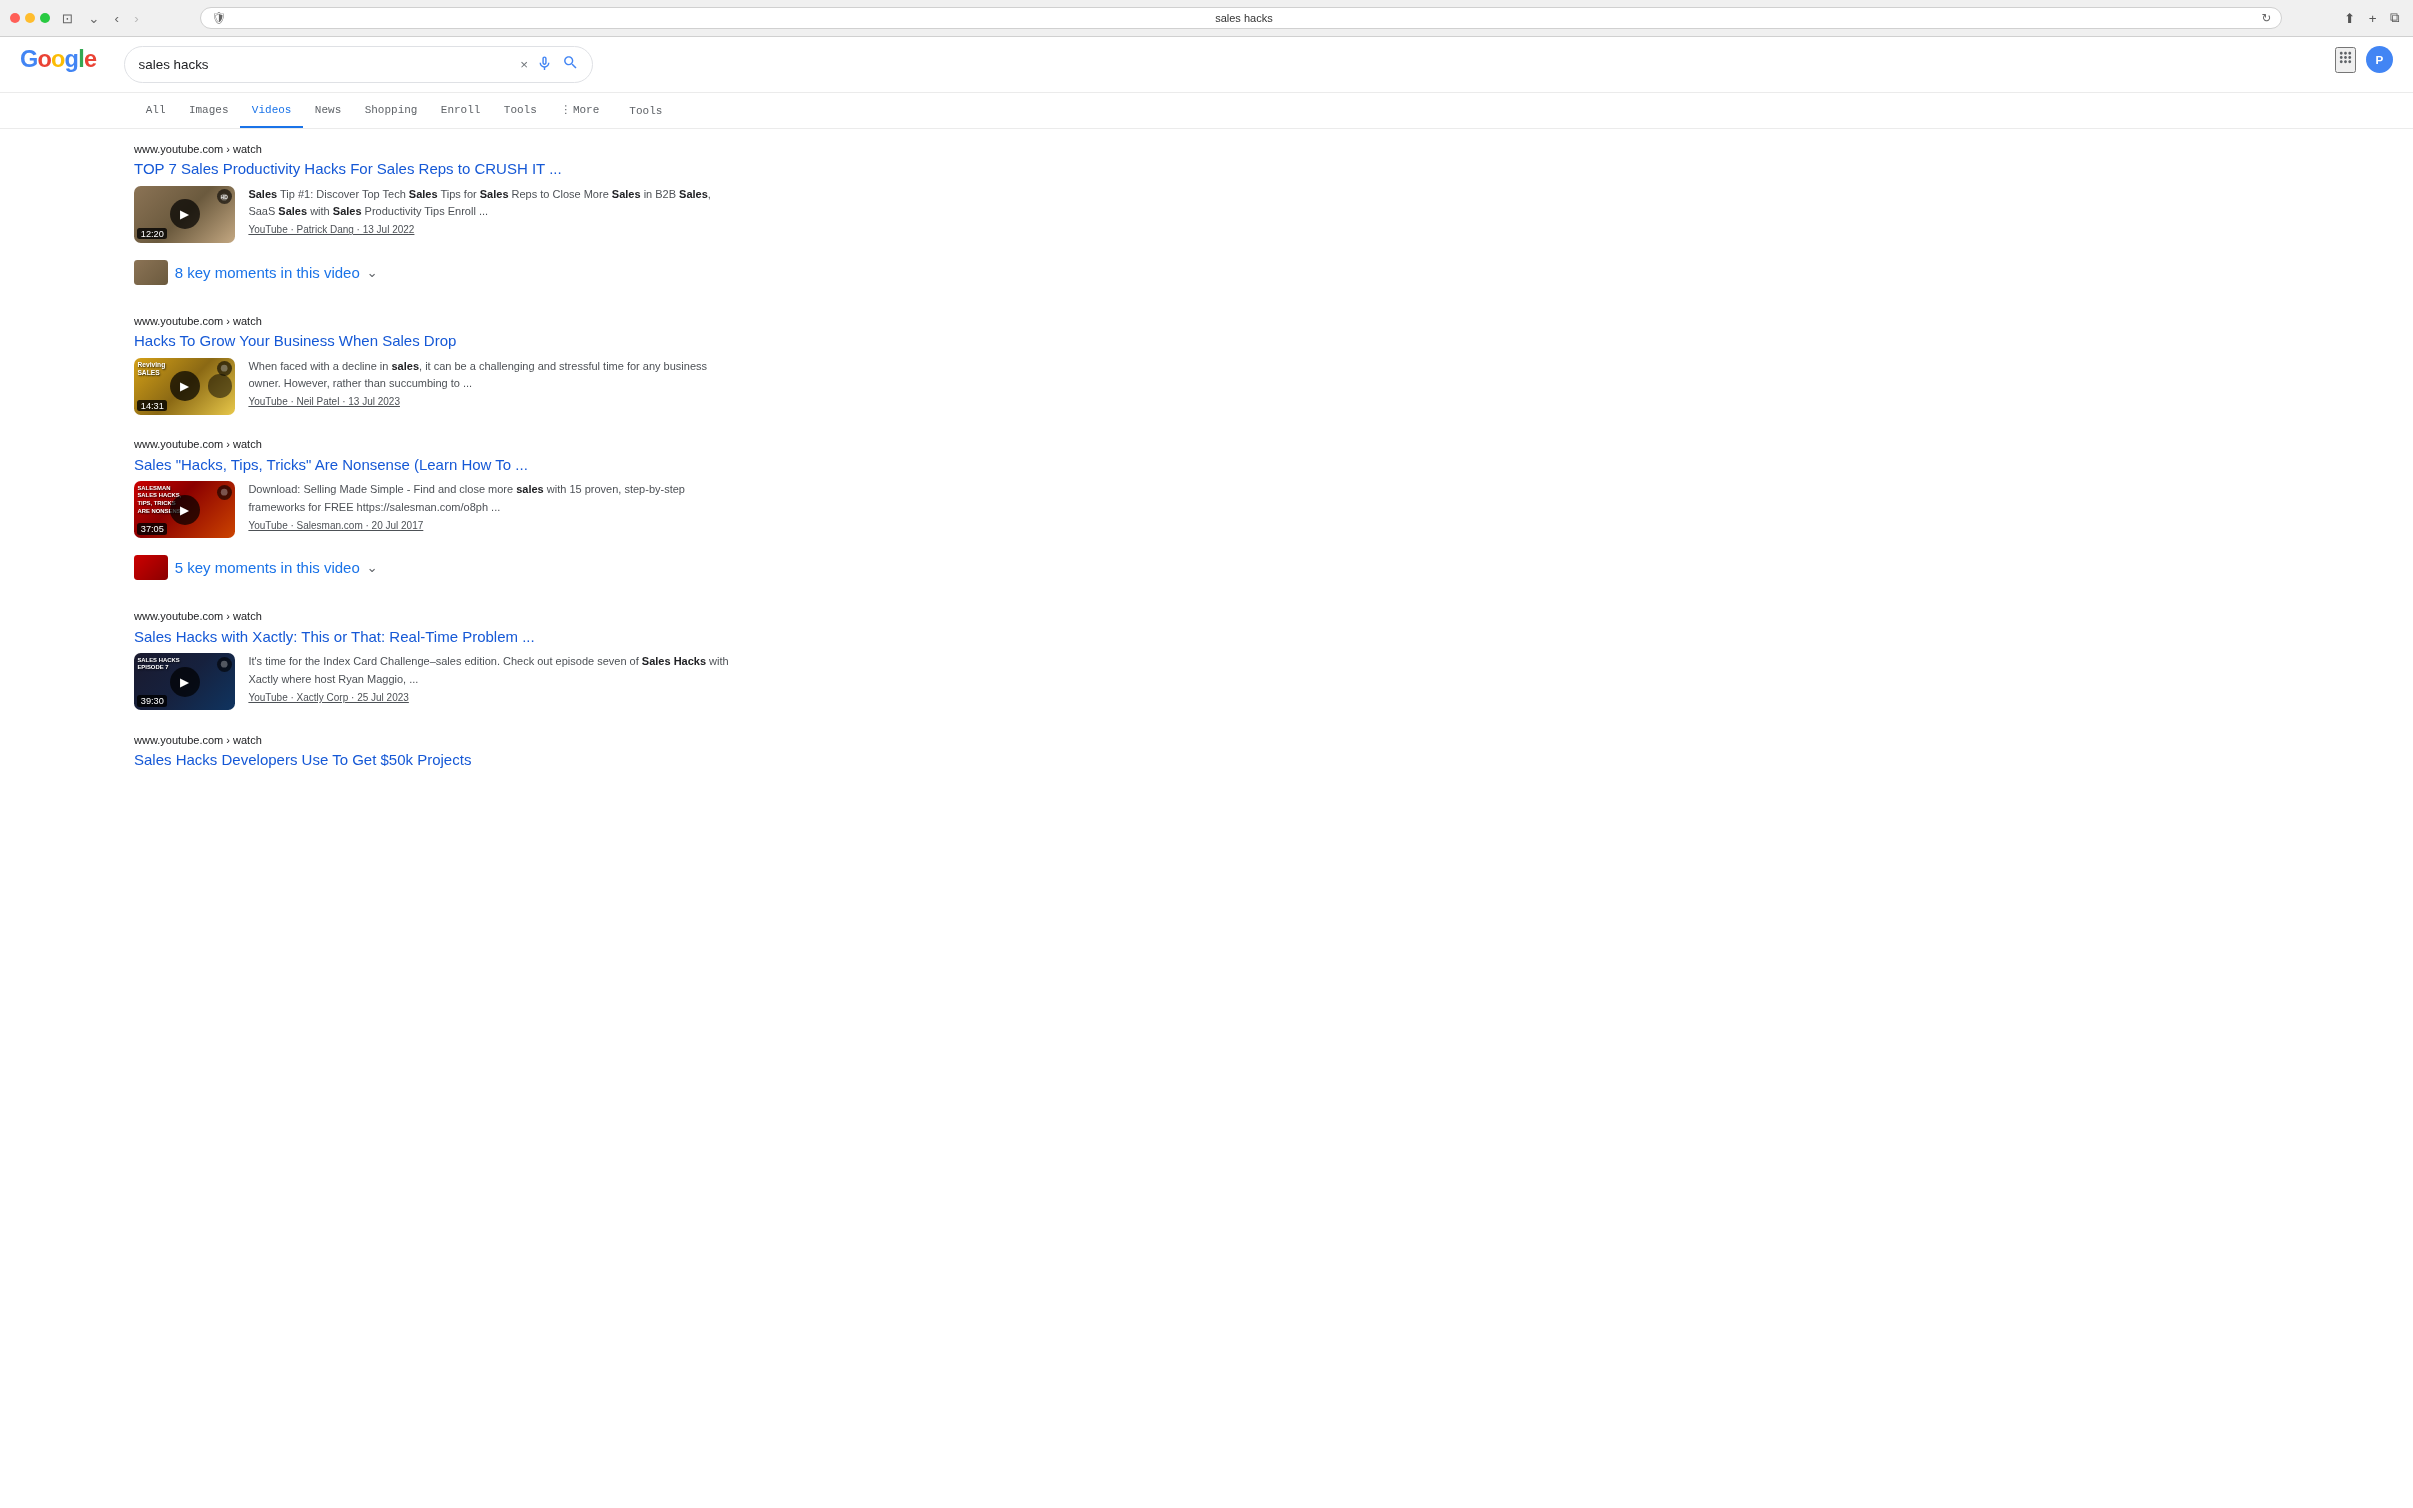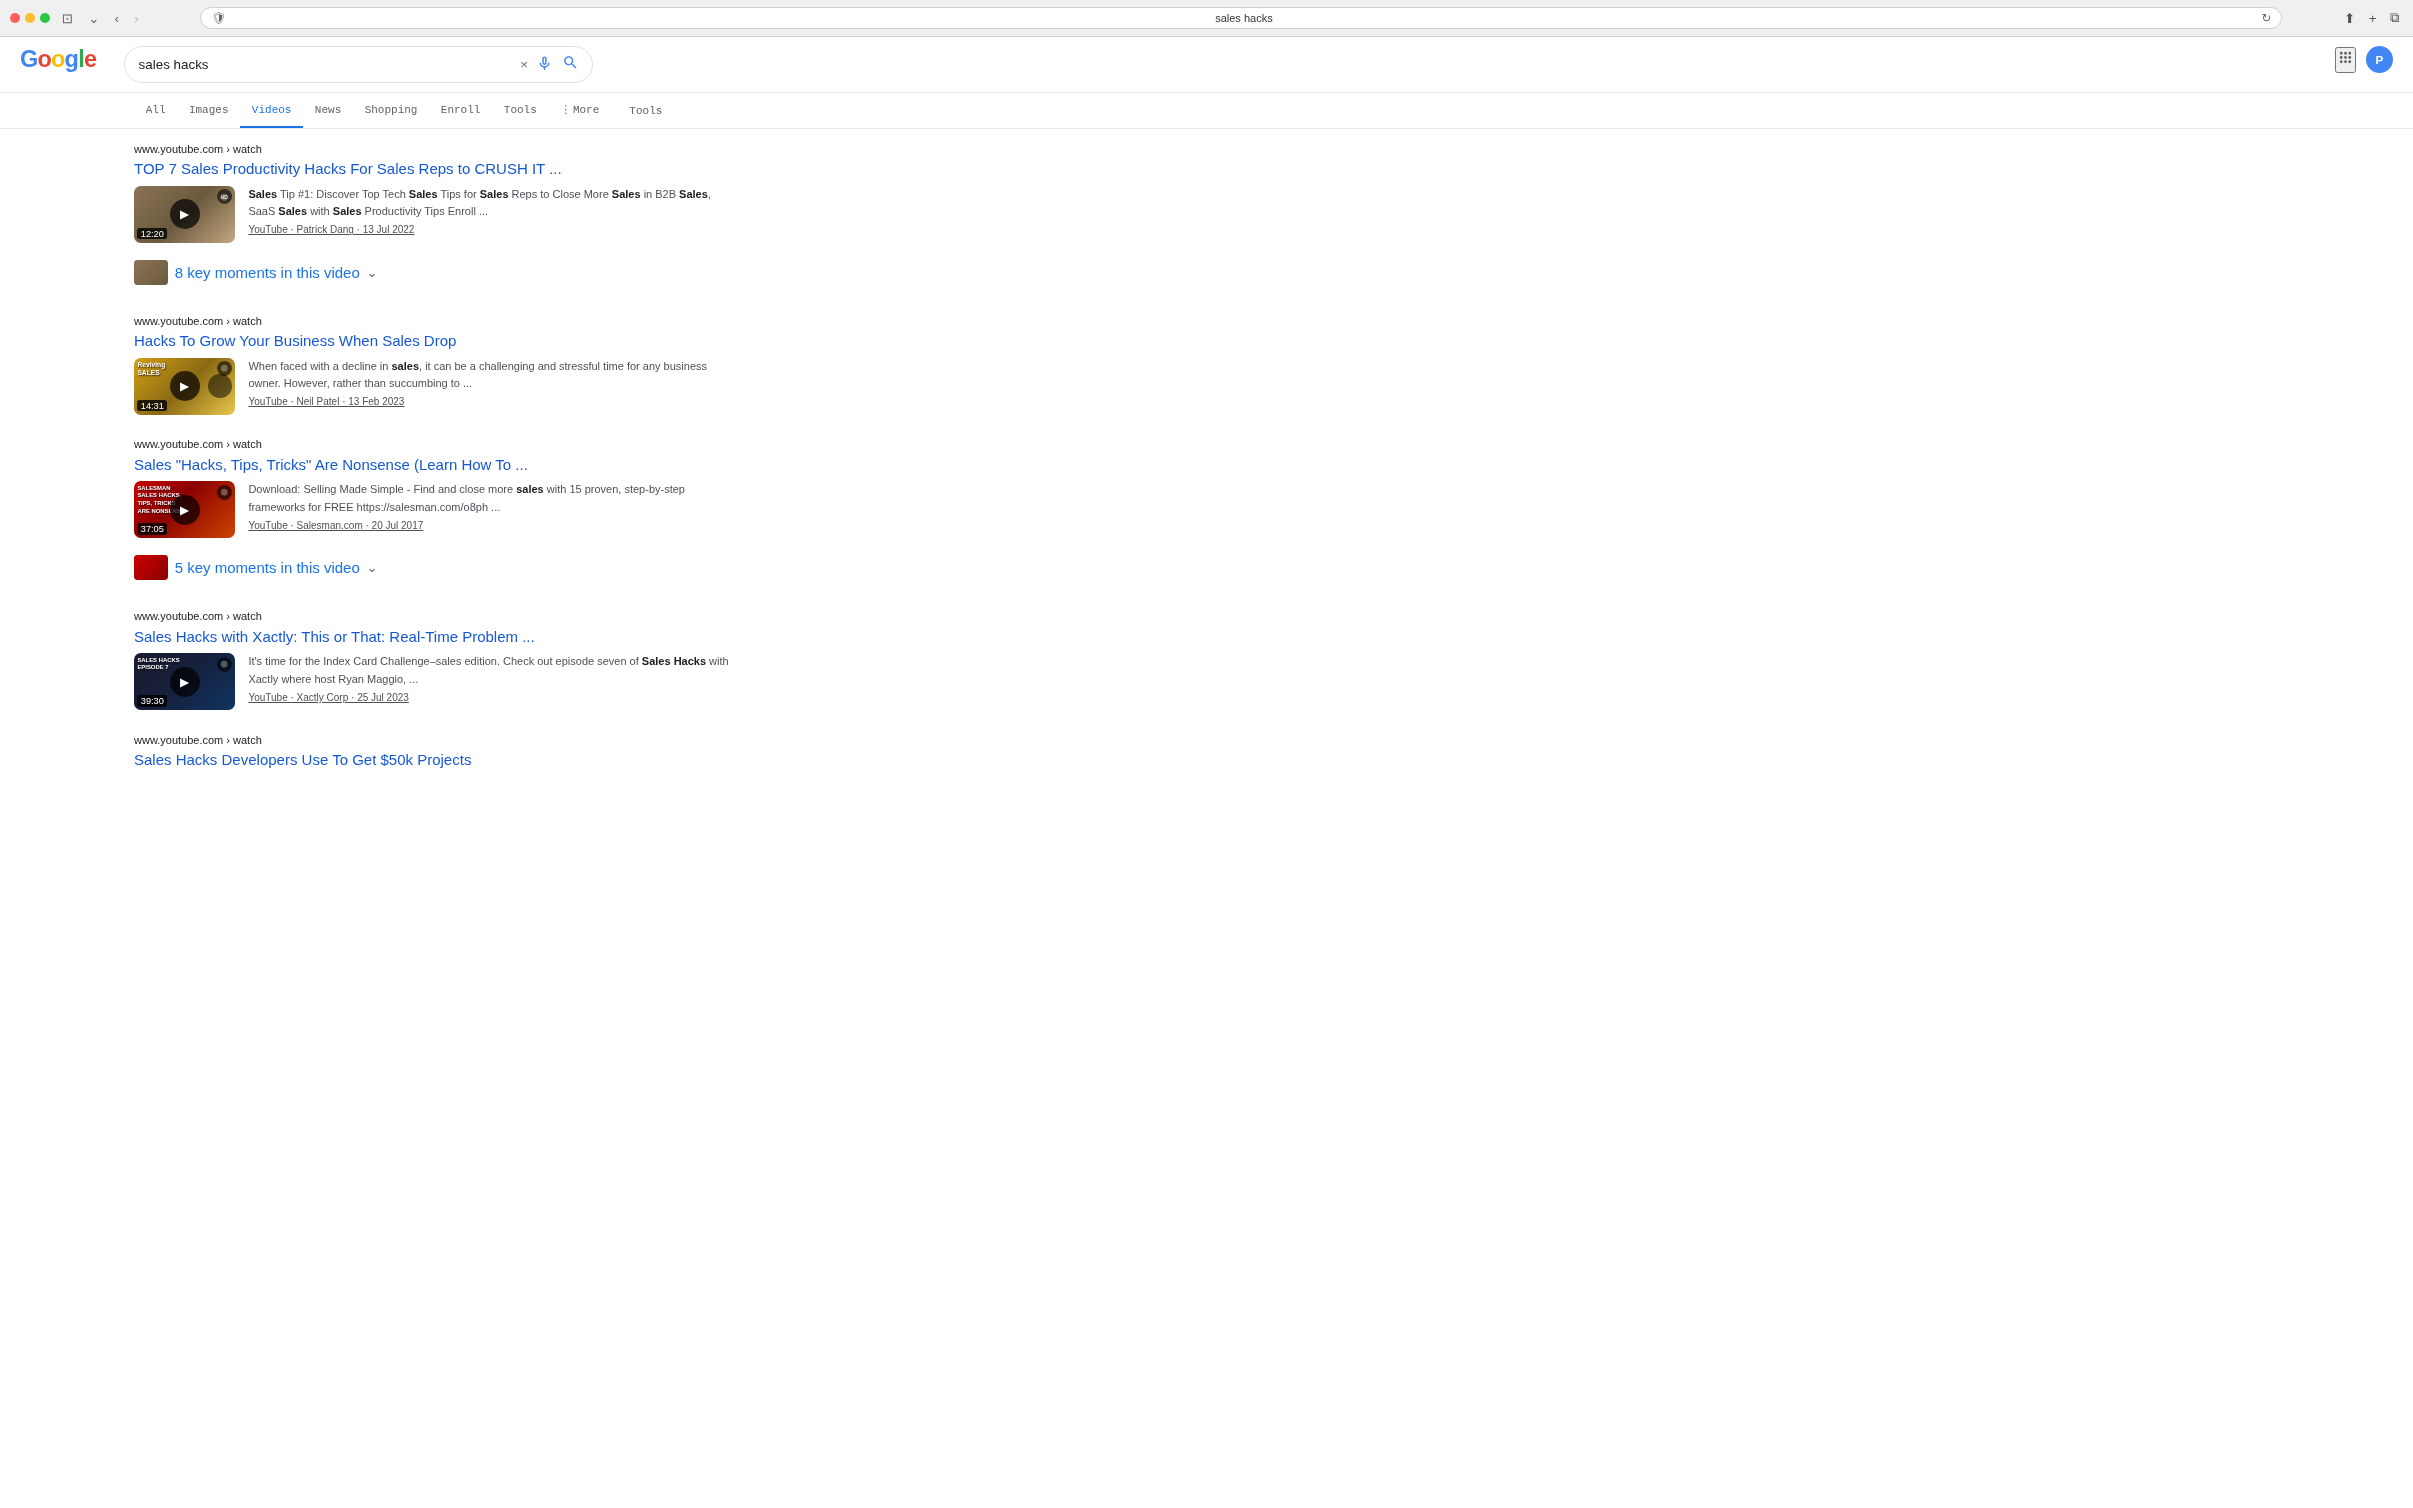--- a/index.html
+++ b/index.html
@@ -403,21 +403,21 @@
         <div class="video-quality-badge">
           <svg viewBox="0 0 10 10">
               <circle cx="5" cy="5" r="4" fill="white" fill-opacity="0.3"></circle>
             </svg>
         </div>
       </div>
       <div class="result-text">
         <div class="result-snippet">
           When faced with a decline in <strong>sales</strong>, it can be a challenging and stressful time for any business owner. However, rather than succumbing to ...
         </div>
-        <div class="result-meta">YouTube · Neil Patel · 13 Feb 2023</div>
+        <div class="result-meta">YouTube · Neil Patel · 13 Jul 2023</div>
       </div>
     </div>
   </div>
 
   <div class="result-item">
     <div class="result-url">www.youtube.com › watch</div>
     <a class="result-title">Sales "Hacks, Tips, Tricks" Are Nonsense (Learn How To ...</a>
     <div class="result-body">
       <div class="video-thumbnail thumb-3" style="position:relative;">
         <div style="position:absolute; top:3.4px; left:3.4px; right:3.4px; font-size:5.9px; font-weight:bold; color:#fff; text-shadow:0.8px 0.8px 1.7px rgba(0,0,0,0.8); line-height:1.3;">SALESMAN<br>SALES HACKS,<br>TIPS, TRICKS<br>ARE NONSENSE!</div>

